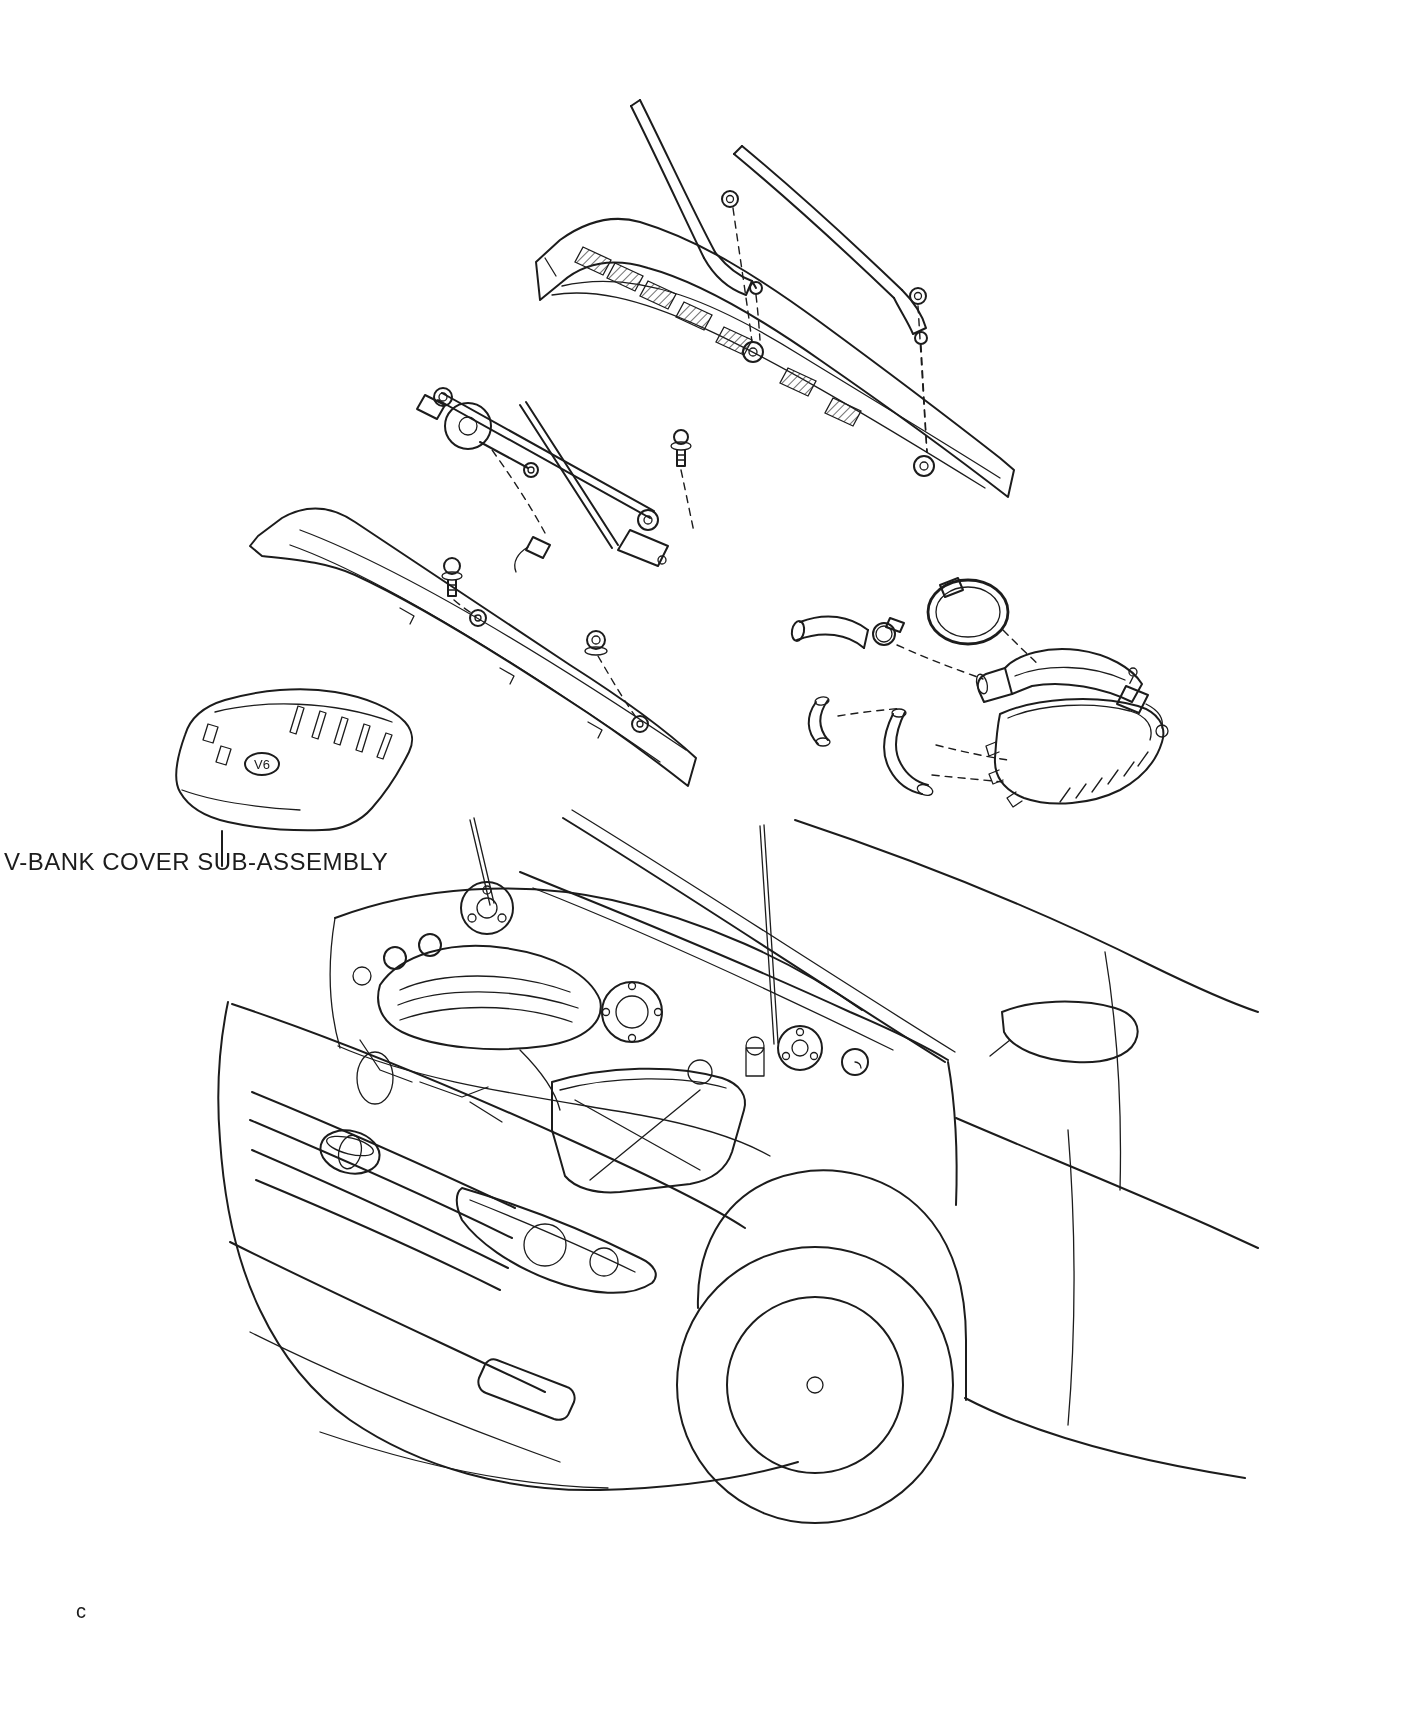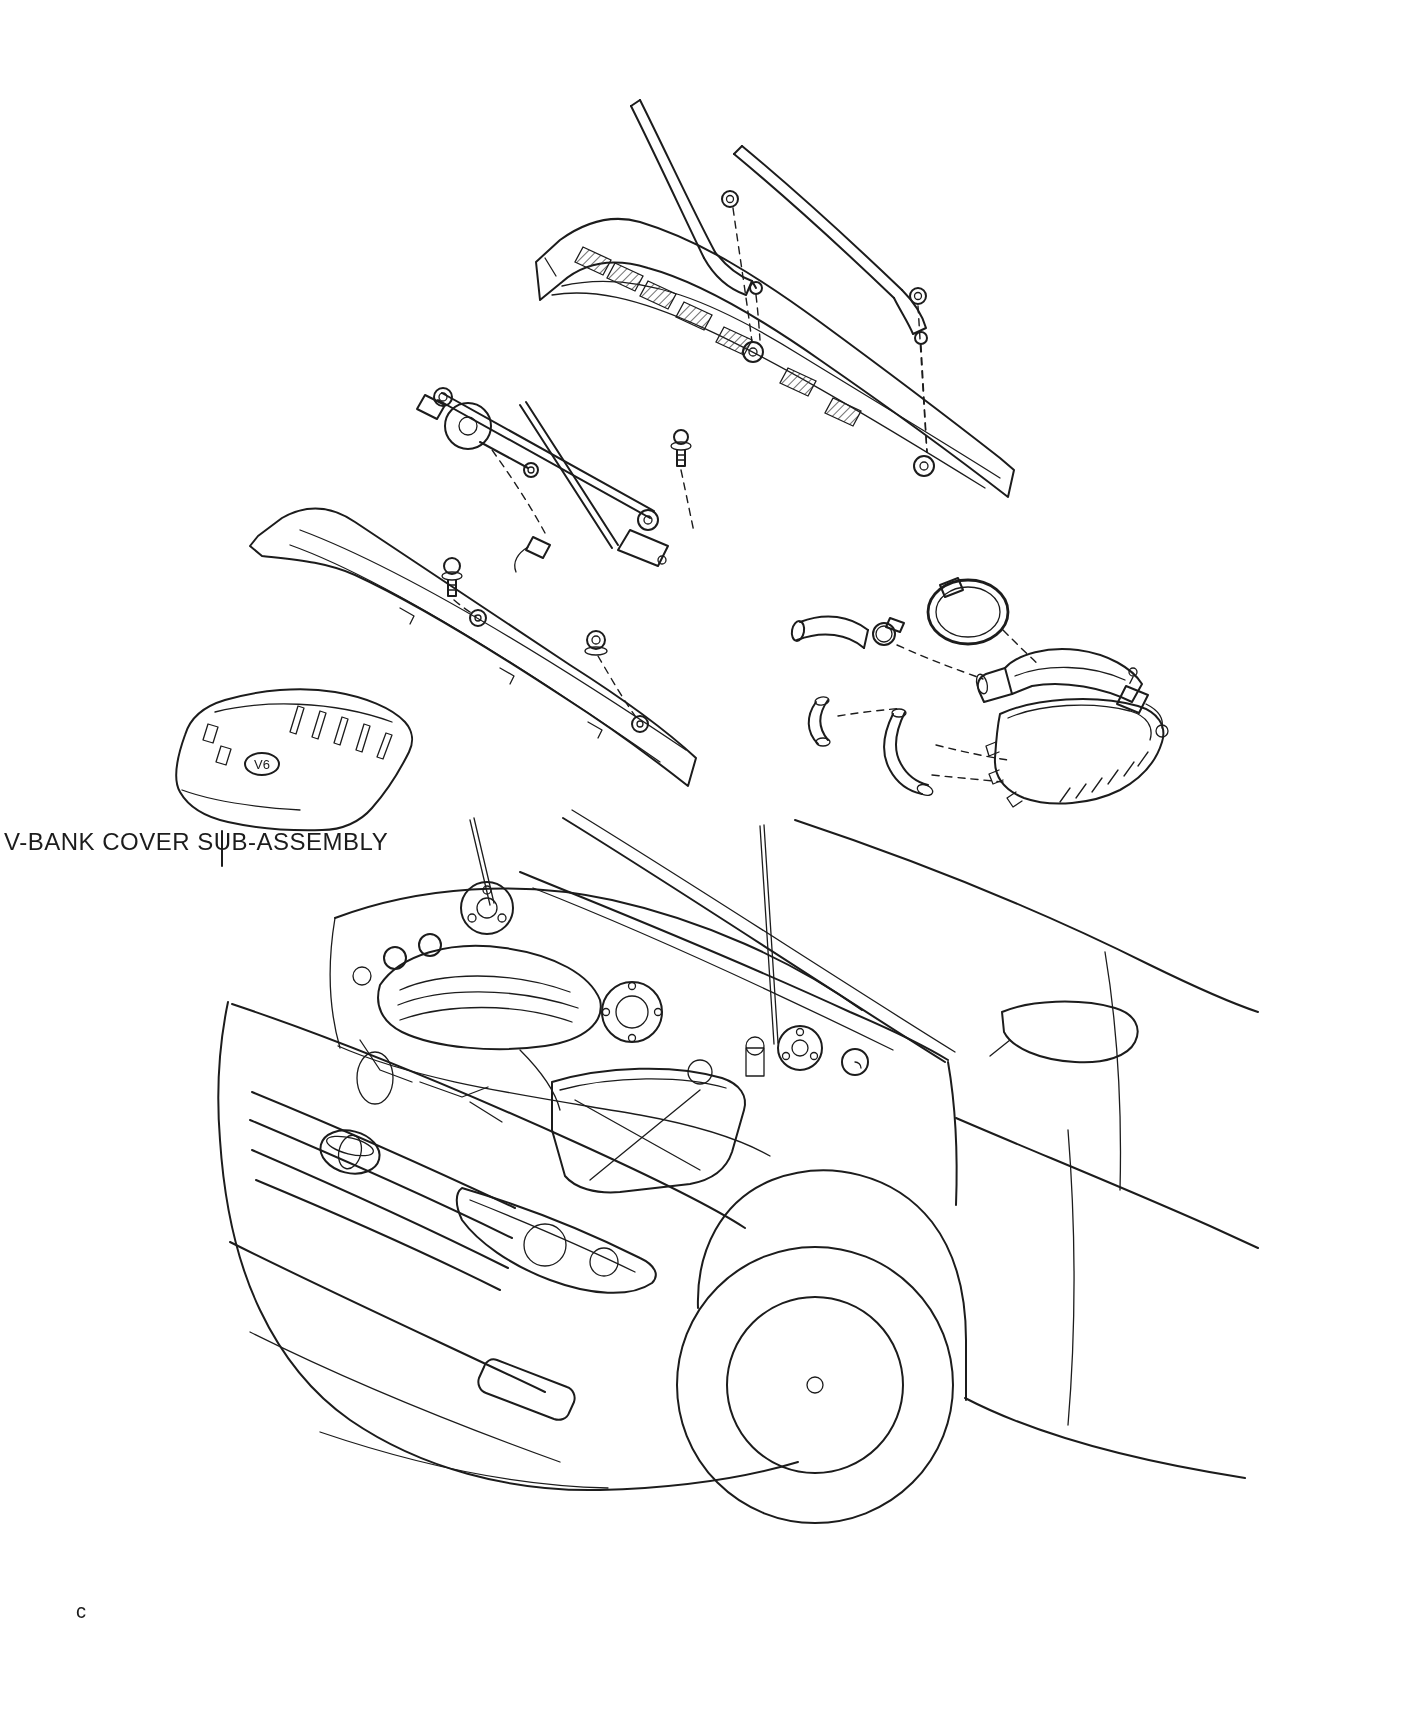--- a/index.html
+++ b/index.html
@@ -13,21 +13,21 @@
   }
   svg{position:absolute;left:0;top:0;}
   svg *{vector-effect:non-scaling-stroke;}
   .st{fill:none;stroke:var(--line);stroke-width:2;stroke-linecap:round;stroke-linejoin:round;}
   .thin{stroke-width:1.3;}
   .thick{stroke-width:2.8;}
   .dashed{stroke-dasharray:7 6;stroke-width:1.4;}
   .hatch{fill:url(#hatchpat);stroke:var(--line);stroke-width:1.3;}
   .badge-text{font-family:"Liberation Sans",sans-serif;font-size:13px;fill:var(--line);stroke:none;}
   .part-label{
-    position:absolute;left:4px;top:828px;
+    position:absolute;left:4px;top:848px;
     font-size:24px;color:var(--line);letter-spacing:0.5px;
     white-space:nowrap;
   }
   .page-marker{
     position:absolute;left:76px;top:1600px;
     font-size:20px;color:var(--line);
   }
 </style>
 </head>
 <body>

